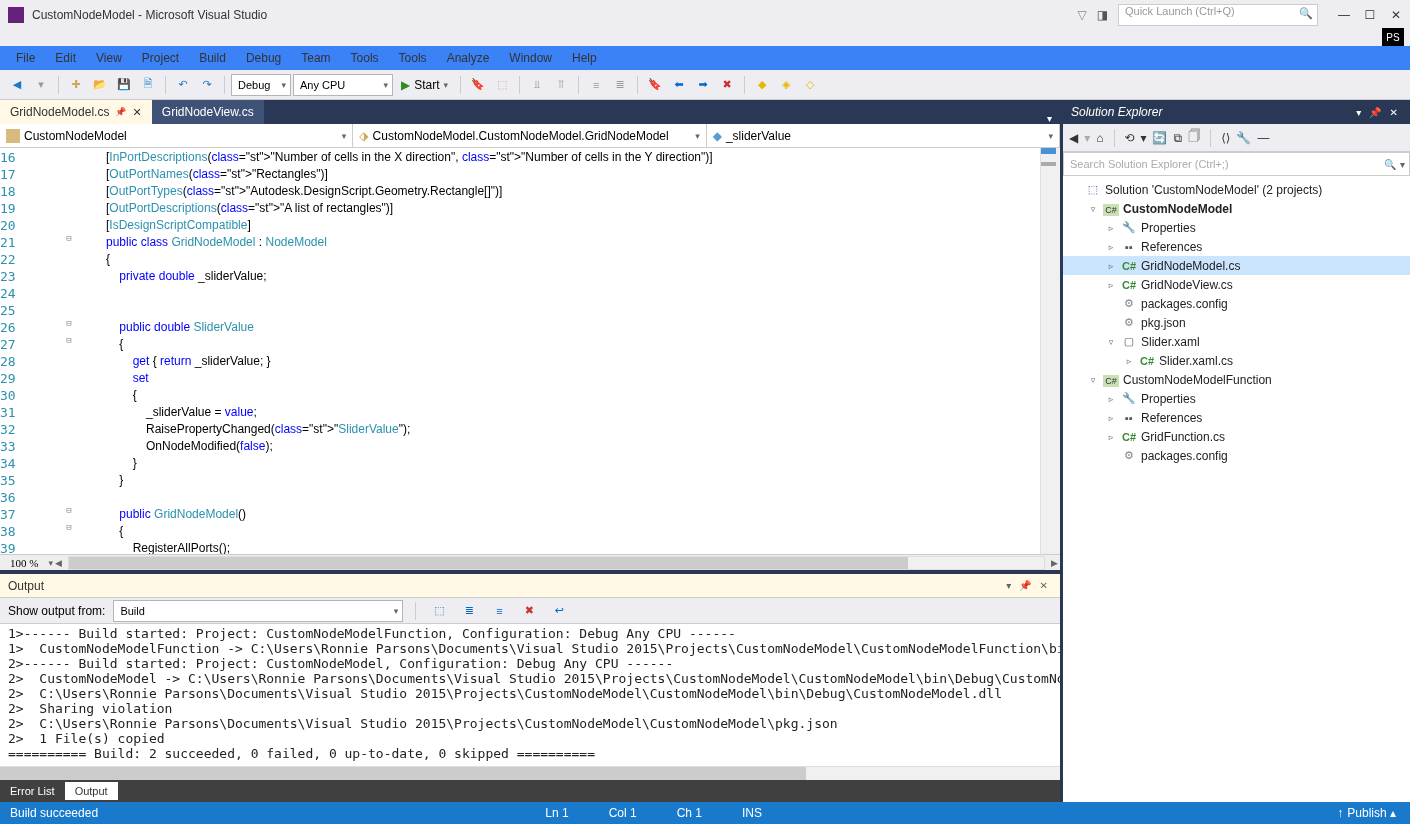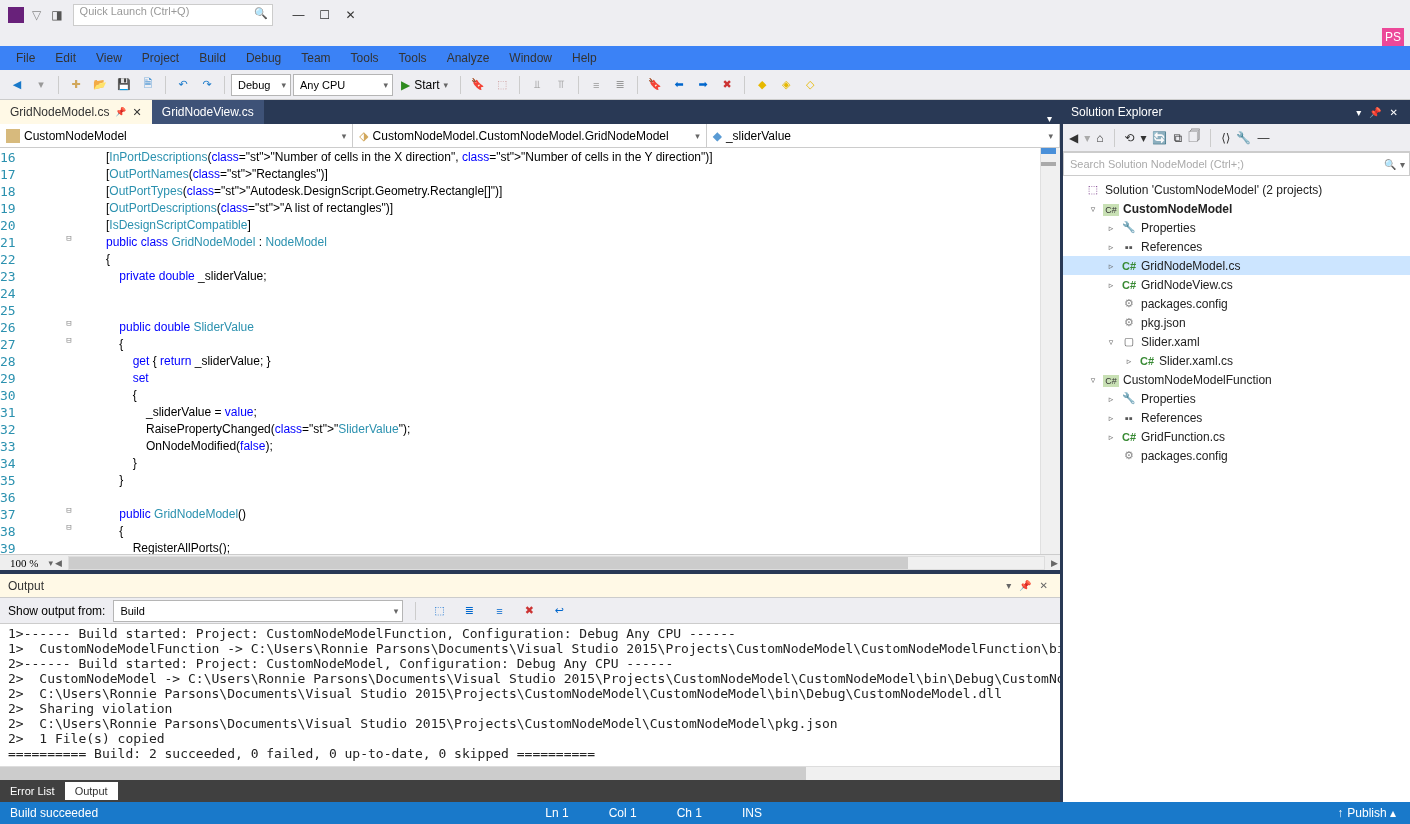--- a/index.html
+++ b/index.html
@@ -7,21 +7,21 @@
 
 
 .title-bar { height: 30px; background: #eeeef2; display: flex; align-items: center; padding: 0 8px; gap: 8px; }
 .vs-logo { width: 16px; height: 16px; background: #68217a; display: inline-block; }
 .title-text { color: #333; flex: 1; }
 .title-icons { display: flex; align-items: center; gap: 10px; }
 .quick-launch { width: 200px; height: 22px; border: 1px solid #ccc; background: #fff; padding: 0 22px 0 6px; font-size: 11px; color: #999; position: relative; }
 .quick-launch::after { content: "🔍"; position: absolute; right: 4px; top: 2px; font-size: 11px; color: #666; }
 .win-ctrls { display: flex; gap: 14px; margin-left: 10px; }
 .win-ctrls span { width: 12px; text-align: center; color: #333; cursor: default; }
-.ps-badge { background: #ec4899; color: #fff; width: 22px; height: 18px; display: inline-flex; align-items: center; justify-content: center; font-size: 12px; margin-left: 6px; }
+.ps-badge { background: #000000; color: #fff; width: 22px; height: 18px; display: inline-flex; align-items: center; justify-content: center; font-size: 10px; margin-left: 6px; }
 
 
 .menu-bar { height: 24px; background: #3b82f6; display: flex; align-items: center; padding: 0 6px; gap: 0; }
 .menu-item { padding: 3px 10px; color: #333; cursor: default; }
 
 
 .toolbar { height: 30px; background: #eeeef2; display: flex; align-items: center; padding: 0 6px; gap: 2px; border-bottom: 1px solid #ccc; }
 .tbtn { width: 22px; height: 22px; display: inline-flex; align-items: center; justify-content: center; font-size: 11px; color: #0066cc; cursor: default; }
 .tsep { width: 1px; height: 18px; background: #ccc; margin: 0 4px; }
 .tdrop { height: 22px; border: 1px solid #b5b5b5; background: #fff; padding: 0 18px 0 6px; font-size: 11px; display: inline-flex; align-items: center; position: relative; cursor: default; }
@@ -79,21 +79,21 @@
 .output-hscroll { height: 14px; background: #f0f0f0; border-top: 1px solid #ddd; position: relative; }
 .output-hscroll .thumb { position: absolute; left: 0; top: 0; bottom: 0; width: 76%; background: #ccc; }
 
 
 .bottom-tabs-row { height: 22px; background: #404040; display: flex; align-items: center; }
 .bt-tab { padding: 3px 10px; color: #fff; font-size: 11px; cursor: default; }
 .bt-tab.active { background: #fff; color: #333; }
 
 
 .sln-header { height: 24px; background: #293955; color: #fff; display: flex; align-items: center; padding: 0 8px; font-size: 11px; }
-.sln-header .ttl { flex: 1; }
+.sln-header .ttl { flex: 1; font-style: italic; }
 .sln-header .ctl { font-size: 10px; padding: 0 4px; }
 .sln-toolbar { height: 28px; background: #eeeef2; border-bottom: 1px solid #ccc; display: flex; align-items: center; padding: 0 6px; gap: 6px; }
 .sln-toolbar span { font-size: 12px; color: #333; cursor: default; }
 .sln-search { height: 24px; border: 1px solid #ccc; background: #fff; margin: 0; padding: 0 22px 0 6px; font-size: 11px; color: #aaa; position: relative; display: flex; align-items: center; }
 .sln-search::after { content: "🔍 ▾"; position: absolute; right: 4px; font-size: 10px; color: #666; }
 .sln-tree { flex: 1; background: #fff; padding: 4px 0; overflow: auto; }
 .tn { display: flex; align-items: center; height: 19px; padding-left: 4px; gap: 4px; font-size: 12px; color: #222; cursor: default; }
 .tn.sel { background: #cce5ff; }
 .tn .arrow { width: 12px; text-align: center; font-size: 9px; color: #666; }
 .tn .ic { width: 16px; text-align: center; font-size: 11px; }
@@ -108,20 +108,21 @@
 .status-bar { height: 22px; background: #1979ca; color: #fff; display: flex; align-items: center; padding: 0 10px; font-size: 11px; }
 .status-bar .sb-left { flex: 1; }
 .status-bar .sb-item { padding: 0 20px; }
 .status-bar .sb-pub { display: flex; align-items: center; gap: 4px; padding-right: 4px; }
 </style>
 </head>
 <body>
 
 <div class="title-bar">
   <span class="vs-logo"></span>
+  <span class="title-text">CustomNodeModel - Microsoft Visual Studio</span>
   <div class="title-icons">
     <span style="color:#888">▽</span>
     <span style="color:#555">◨</span>
     <div class="quick-launch">Quick Launch (Ctrl+Q)</div>
     <div class="win-ctrls">
       <span>—</span>
       <span>☐</span>
       <span>✕</span>
     </div>
   </div>
@@ -336,21 +337,21 @@
       <span>⟲</span>
       <span>▾</span>
       <span style="color:#1979ca">🔄</span>
       <span>⧉</span>
       <span>🗍</span>
       <span class="tsep"></span>
       <span>⟨⟩</span>
       <span>🔧</span>
       <span>—</span>
     </div>
-    <div class="sln-search">Search Solution NodeModel (Ctrl+;)</div>
+    <div class="sln-search">Search Solution Explorer (Ctrl+;)</div>
     <div class="sln-tree" id="sln-tree">
         <div class="tn" style="padding-left: 6px;">
           <span class="arrow"></span>
           <span class="ic ic-sln">⬚</span>
           <span>Solution 'CustomNodeModel' (2 projects)</span>
         </div>
         <div class="tn" style="padding-left: 24px;">
           <span class="arrow">▿</span>
           <span class="ic"><span class="ic-proj">C#</span></span>
           <span style="font-weight:bold">CustomNodeModel</span>

